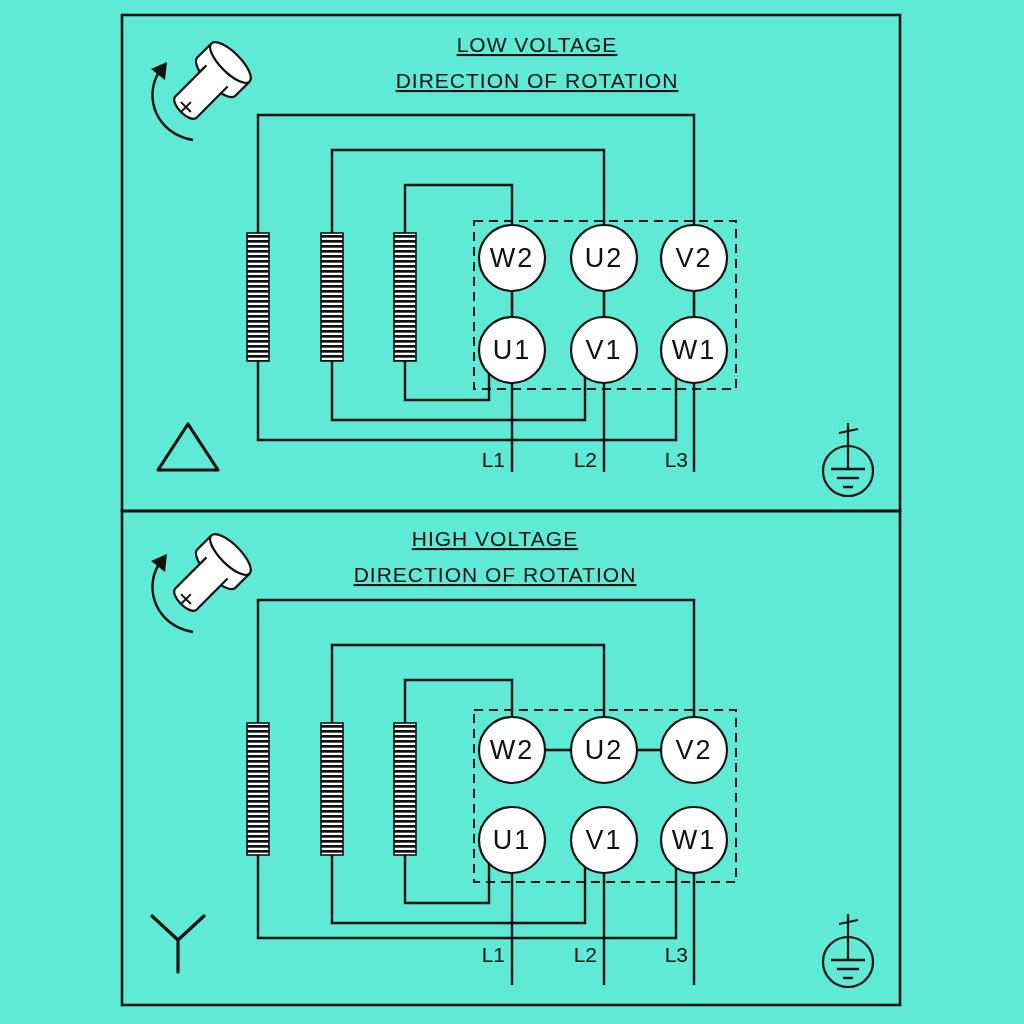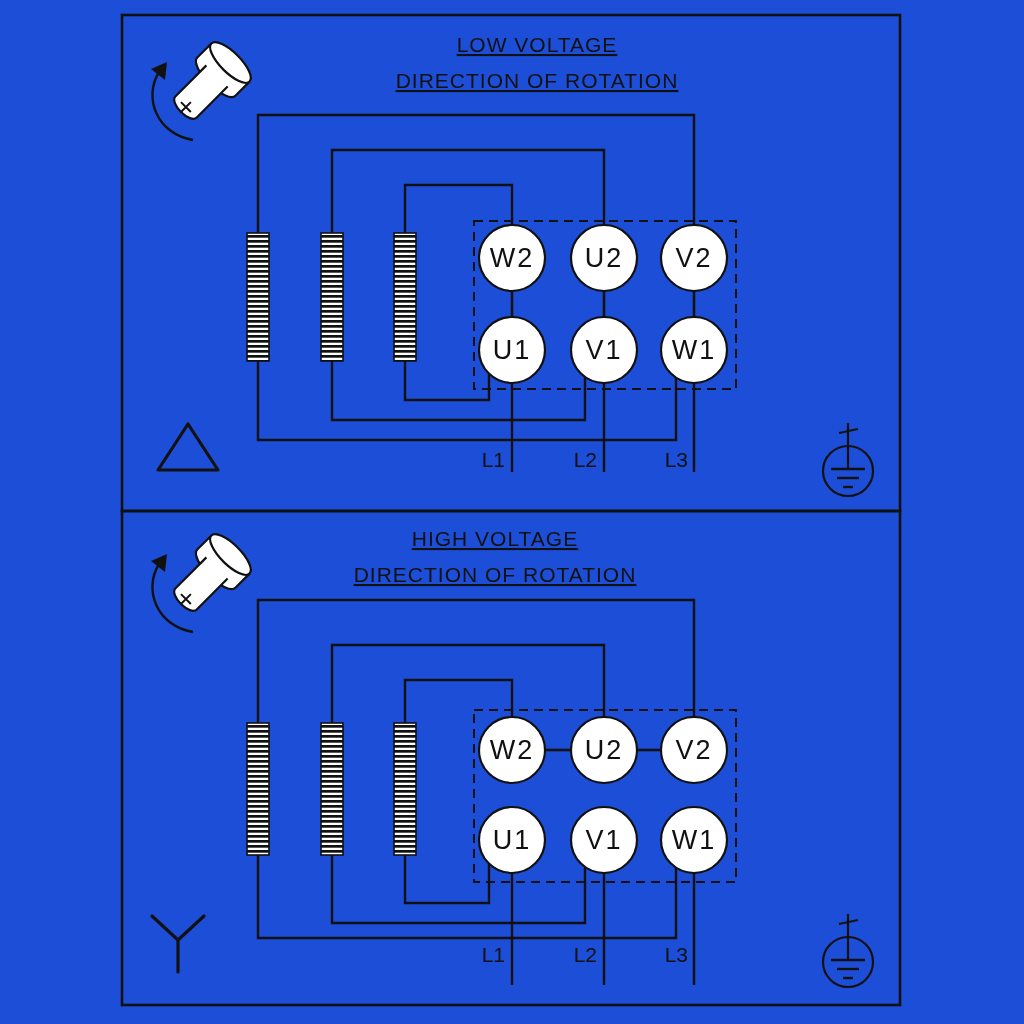--- a/index.html
+++ b/index.html
@@ -1,16 +1,16 @@
 <!DOCTYPE html>
 <html><head>
 <meta charset="utf-8">
 <style>
   html,body{margin:0;padding:0;background:#ffffff;}
-  .stage{position:relative;width:1024px;height:1024px;background:#1d4ed8;}
+  .stage{position:relative;width:1024px;height:1024px;background:#5eead4;}
   svg text{font-family:"Liberation Sans","DejaVu Sans",sans-serif;fill:#111;}
   .title{font-size:21px;letter-spacing:1px;text-anchor:middle;text-decoration:underline;}
   .tlabel{font-size:27px;letter-spacing:2px;text-anchor:middle;}
   .llabel{font-size:21px;text-anchor:end;}
   .wire{fill:none;stroke:#111;stroke-width:2.4;}
   .link{fill:none;stroke:#111;stroke-width:2.6;}
   .border{fill:none;stroke:#111;stroke-width:2.6;}
   .dashed{fill:none;stroke:#111;stroke-width:2;stroke-dasharray:9 6;}
   .coil{fill:url(#coilhatch);stroke:#111;stroke-width:1.6;}
   .terminal{fill:#fff;stroke:#111;stroke-width:2.2;}

